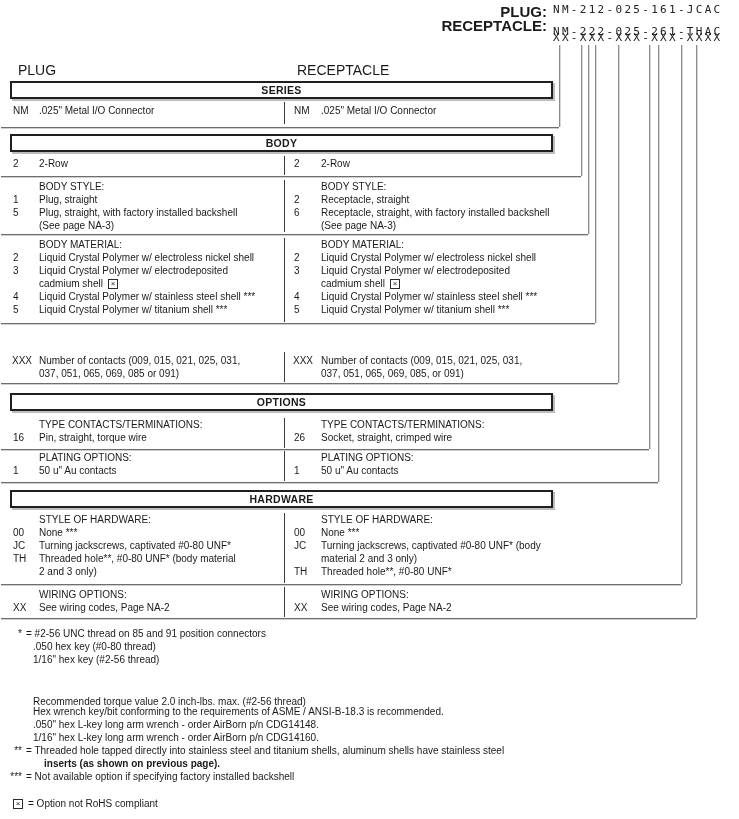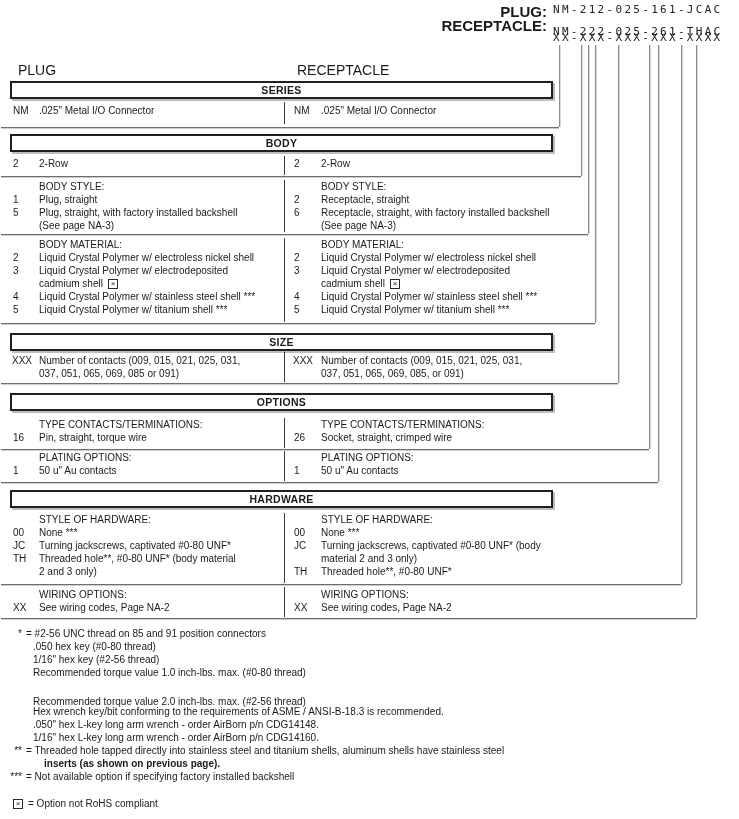--- a/index.html
+++ b/index.html
@@ -142,21 +142,20 @@
     <span class="cr">4</span>
     <span class="dr">Liquid Crystal Polymer w/ stainless steel shell ***</span>
   </div>
   <div class="line" style="top:304px">
     <span class="cl">5</span>
     <span class="dl">Liquid Crystal Polymer w/ titanium shell ***</span>
     <span class="cr">5</span>
     <span class="dr">Liquid Crystal Polymer w/ titanium shell ***</span>
   </div>
 
-  <div class="hdr" style="top:333px">SIZE</div>
   <div class="cd" style="top:352px;height:30px"></div>
   <div class="line" style="top:355px">
     <span style="left:12px">XXX</span>
     <span class="dl">Number of contacts (009, 015, 021, 025, 031,</span>
     <span style="left:293px">XXX</span>
     <span class="dr">Number of contacts (009, 015, 021, 025, 031,</span>
   </div>
   <div class="line" style="top:368px">
     <span class="dl">037, 051, 065, 069, 085 or 091)</span>
     <span class="dr">037, 051, 065, 069, 085, or 091)</span>
@@ -229,23 +228,20 @@
   <div class="fn" style="top:628px">
     <span class="fnm">*</span>
     <span class="i0">= #2-56 UNC thread on 85 and 91 position connectors</span>
   </div>
   <div class="fn" style="top:641px">
     <span class="i1">.050 hex key (#0-80 thread)</span>
   </div>
   <div class="fn" style="top:654px">
     <span class="i1">1/16" hex key (#2-56 thread)</span>
   </div>
-  <div class="fn" style="top:667px">
-    <span class="i1">Recommended torque value 1.0 inch-lbs. max. (#0-80 thread)</span>
-  </div>
   <div class="fn" style="top:696px">
     <span class="i1">Recommended torque value 2.0 inch-lbs. max. (#2-56 thread)</span>
   </div>
   <div class="fn" style="top:706px">
     <span class="i1">Hex wrench key/bit conforming to the requirements of ASME / ANSI-B-18.3 is recommended.</span>
   </div>
   <div class="fn" style="top:719px">
     <span class="i1">.050" hex L-key long arm wrench - order AirBorn p/n CDG14148.</span>
   </div>
   <div class="fn" style="top:732px">

